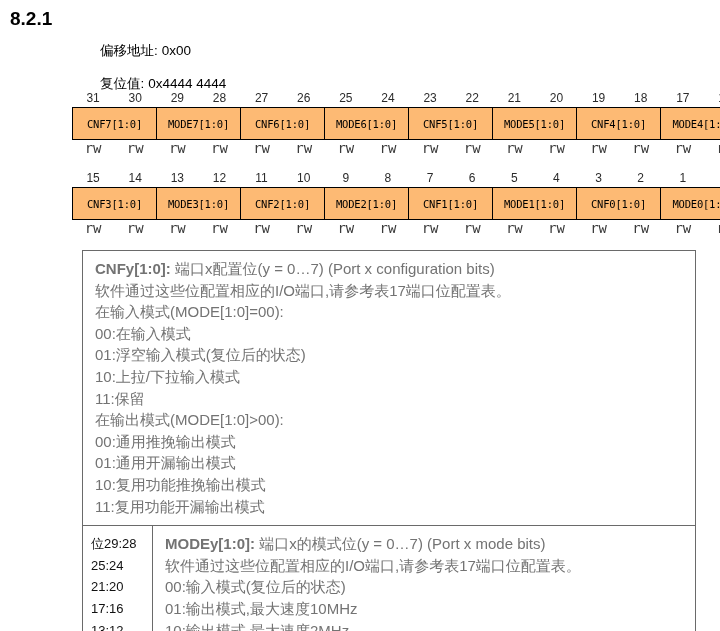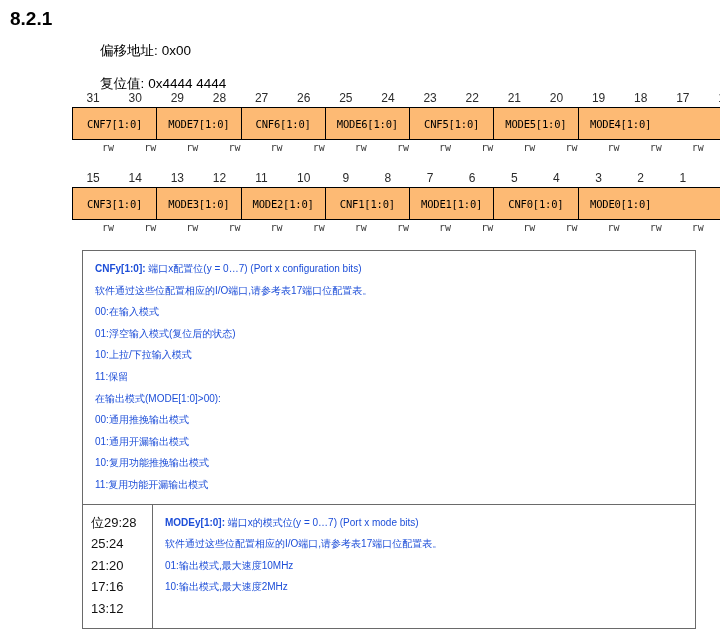--- a/index.html
+++ b/index.html
@@ -93,23 +93,23 @@
   }
   .field-cell:last-child { border-right: none; }
 
   .rw-row {
     display: flex;
     width: 674px;
     height: 16px;
   }
   .rw-row .rw-cell {
     width: 42.125px;
-    text-align: right;
+    text-align: center;
     font-family: "DejaVu Sans Mono", "Liberation Mono", monospace;
-    font-size: 10px;
+    font-size: 14px;
     line-height: 16px;
     color: #3a3a3a;
   }
 
   
   #desc-table {
     position: absolute;
     left: 82px;
     top: 250px;
     width: 614px;
@@ -137,23 +137,23 @@
     color: #111111;
     white-space: nowrap;
   }
 
   .desc-body {
     flex: 1 1 auto;
     box-sizing: border-box;
     padding: 7px 0 8px 12px;
   }
   .desc-body .desc-line {
-    font-size: 10px;
+    font-size: 15px;
     line-height: 21.6px;
-    color: #1d4ed8;
+    color: #737373;
     white-space: nowrap;
   }
   .desc-body .desc-line.bold-head {
     font-weight: bold;
   }
   .desc-body .desc-line.bold-head .tail {
     font-weight: normal;
   }
 </style>
 </head>
@@ -189,20 +189,21 @@
       <div class="bit-num">17</div>
       <div class="bit-num">16</div>
     </div>
   <div class="field-row">
       <div class="field-cell">CNF7[1:0]</div>
       <div class="field-cell">MODE7[1:0]</div>
       <div class="field-cell">CNF6[1:0]</div>
       <div class="field-cell">MODE6[1:0]</div>
       <div class="field-cell">CNF5[1:0]</div>
       <div class="field-cell">MODE5[1:0]</div>
+      <div class="field-cell">CNF4[1:0]</div>
       <div class="field-cell">MODE4[1:0]</div>
     </div>
   <div class="rw-row">
       <div class="rw-cell">rw</div>
       <div class="rw-cell">rw</div>
       <div class="rw-cell">rw</div>
       <div class="rw-cell">rw</div>
       <div class="rw-cell">rw</div>
       <div class="rw-cell">rw</div>
       <div class="rw-cell">rw</div>
@@ -233,20 +234,21 @@
       <div class="bit-num">5</div>
       <div class="bit-num">4</div>
       <div class="bit-num">3</div>
       <div class="bit-num">2</div>
       <div class="bit-num">1</div>
       <div class="bit-num">0</div>
     </div>
   <div class="field-row">
       <div class="field-cell">CNF3[1:0]</div>
       <div class="field-cell">MODE3[1:0]</div>
+      <div class="field-cell">CNF2[1:0]</div>
       <div class="field-cell">MODE2[1:0]</div>
       <div class="field-cell">CNF1[1:0]</div>
       <div class="field-cell">MODE1[1:0]</div>
       <div class="field-cell">CNF0[1:0]</div>
       <div class="field-cell">MODE0[1:0]</div>
     </div>
   <div class="rw-row">
       <div class="rw-cell">rw</div>
       <div class="rw-cell">rw</div>
       <div class="rw-cell">rw</div>
@@ -264,20 +266,21 @@
       <div class="rw-cell">rw</div>
       <div class="rw-cell">rw</div>
     </div>
 </div>
 
 <div id="desc-table">
     <div class="desc-row">
       <div class="desc-body">
         <div class="desc-line bold-head"><span>CNFy[1:0]:</span><span class="tail"> 端口x配置位(y = 0…7) (Port x configuration bits)</span></div>
         <div class="desc-line">软件通过这些位配置相应的I/O端口,请参考表17端口位配置表。</div>
+        <div class="desc-line">在输入模式(MODE[1:0]=00):</div>
         <div class="desc-line">00:在输入模式</div>
         <div class="desc-line">01:浮空输入模式(复位后的状态)</div>
         <div class="desc-line">10:上拉/下拉输入模式</div>
         <div class="desc-line">11:保留</div>
         <div class="desc-line">在输出模式(MODE[1:0]&gt;00):</div>
         <div class="desc-line">00:通用推挽输出模式</div>
         <div class="desc-line">01:通用开漏输出模式</div>
         <div class="desc-line">10:复用功能推挽输出模式</div>
         <div class="desc-line">11:复用功能开漏输出模式</div>
       </div>
@@ -286,17 +289,18 @@
       <div class="desc-bits">
         <div class="bits-line">位29:28</div>
         <div class="bits-line">25:24</div>
         <div class="bits-line">21:20</div>
         <div class="bits-line">17:16</div>
         <div class="bits-line">13:12</div>
       </div>
       <div class="desc-body">
         <div class="desc-line bold-head"><span>MODEy[1:0]:</span><span class="tail"> 端口x的模式位(y = 0…7) (Port x mode bits)</span></div>
         <div class="desc-line">软件通过这些位配置相应的I/O端口,请参考表17端口位配置表。</div>
+        <div class="desc-line">00:输入模式(复位后的状态)</div>
         <div class="desc-line">01:输出模式,最大速度10MHz</div>
         <div class="desc-line">10:输出模式,最大速度2MHz</div>
       </div>
     </div>
   </div>
 
 </body></html>

